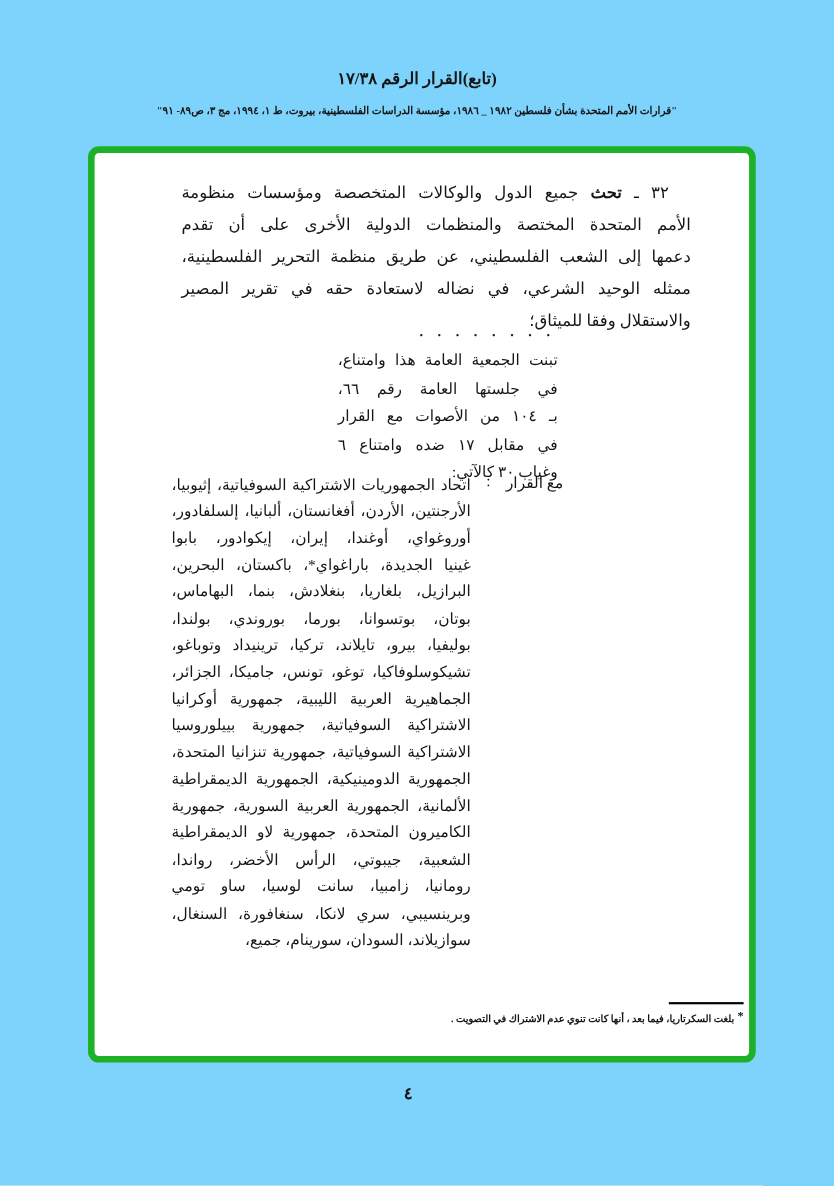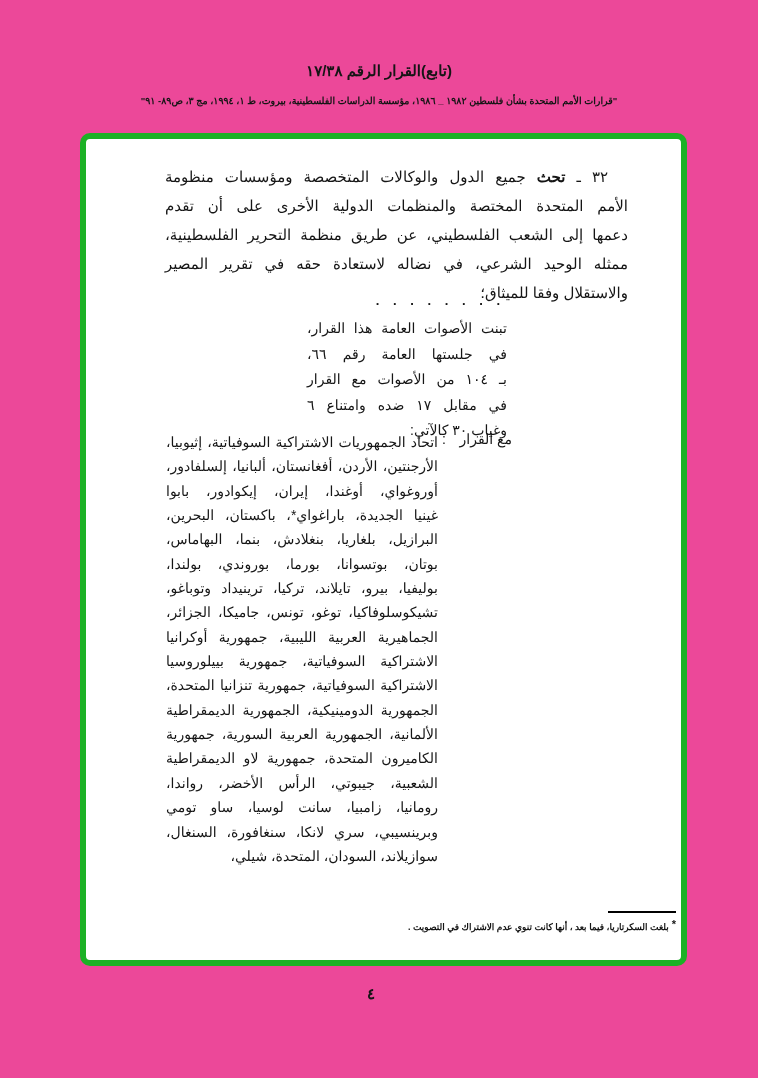--- a/index.html
+++ b/index.html
@@ -1,19 +1,19 @@
 <!DOCTYPE html>
 <html lang="ar"><head>
 <meta charset="utf-8">
 <style>
   html,body { margin:0; padding:0; background:#ffffff; }
   .page {
     position:relative; width:758px; height:1078px; overflow:hidden;
-    background:#ec4899; color:#151515;
-    font-family:Liberation Sans, sans-serif;
+    background:#7dd3fc; color:#151515;
+    font-family:Liberation Serif, serif;
   }
   .hdr-title {
     position:absolute; top:62px; left:0; right:0;
     text-align:center; direction:rtl;
     font-size:15px; font-weight:bold; letter-spacing:0.2px;
   }
   .hdr-source {
     position:absolute; top:95px; left:0; right:0;
     text-align:center; direction:rtl;
     font-size:9.5px; font-weight:bold;
@@ -40,21 +40,21 @@
   .adoption {
     position:absolute; top:316px; right:251px; width:200px;
     direction:rtl; font-size:14px; line-height:25.5px;
   }
   .vote-label {
     position:absolute; top:431px; right:246px; width:70px;
     direction:rtl; font-size:14px;
     display:flex; justify-content:space-between;
   }
   .countries {
-    position:absolute; top:430px; right:320px; width:272px;
+    position:absolute; top:430px; right:330px; width:272px;
     direction:rtl; font-size:14px; line-height:24.35px;
   }
   .fn-rule {
     position:absolute; top:911px; right:82px; width:68px;
     border-top:2px solid #000;
   }
   .footnote {
     position:absolute; top:917px; right:82px; width:340px;
     direction:rtl; 
     font-size:9px; font-weight:bold; line-height:14px;
@@ -80,21 +80,21 @@
     <div class="jl indent1"><span>٣٢ ـ </span><b>تحث</b><span> جميع الدول والوكالات المتخصصة ومؤسسات منظومة</span></div>
     <div class="jl">الأمم المتحدة المختصة والمنظمات الدولية الأخرى على أن تقدم</div>
     <div class="jl">دعمها إلى الشعب الفلسطيني، عن طريق منظمة التحرير الفلسطينية،</div>
     <div class="jl">ممثله الوحيد الشرعي، في نضاله لاستعادة حقه في تقرير المصير</div>
     <div class="rl">والاستقلال وفقا للميثاق؛</div>
   </div>
 
   <div class="dots">. . . . . . . .</div>
 
   <div class="adoption">
-    <div class="jl">تبنت الأصوات العامة هذا القرار،</div>
+    <div class="jl">تبنت الجمعية العامة هذا وامتناع،</div>
     <div class="jl">في جلستها العامة رقم ٦٦،</div>
     <div class="jl">بـ ١٠٤ من الأصوات مع القرار</div>
     <div class="jl">في مقابل ١٧ ضده وامتناع ٦</div>
     <div class="cl">وغياب ٣٠ كالآتي:</div>
   </div>
 
   <div class="vote-label">
     <span>مع القرار</span>
     <span>:</span>
   </div>
@@ -110,21 +110,21 @@
     <div class="jl">تشيكوسلوفاكيا، توغو، تونس، جاميكا، الجزائر،</div>
     <div class="jl">الجماهيرية العربية الليبية، جمهورية أوكرانيا</div>
     <div class="jl">الاشتراكية السوفياتية، جمهورية بييلوروسيا</div>
     <div class="jl">الاشتراكية السوفياتية، جمهورية تنزانيا المتحدة،</div>
     <div class="jl">الجمهورية الدومينيكية، الجمهورية الديمقراطية</div>
     <div class="jl">الألمانية، الجمهورية العربية السورية، جمهورية</div>
     <div class="jl">الكاميرون المتحدة، جمهورية لاو الديمقراطية</div>
     <div class="jl">الشعبية، جيبوتي، الرأس الأخضر، رواندا،</div>
     <div class="jl">رومانيا، زامبيا، سانت لوسيا، ساو تومي</div>
     <div class="jl">وبرينسيبي، سري لانكا، سنغافورة، السنغال،</div>
-    <div class="rl">سوازيلاند، السودان، المتحدة، شيلي،</div>
+    <div class="rl">سوازيلاند، السودان، سورينام، جميع،</div>
   </div>
 
   <div class="fn-rule"></div>
   <div class="footnote">
     <span class="marker">*</span><span>بلغت السكرتاريا، فيما بعد ، أنها كانت تنوي عدم الاشتراك في التصويت .</span>
   </div>
 
   <div class="pagenum">٤</div>
 
 </div>

